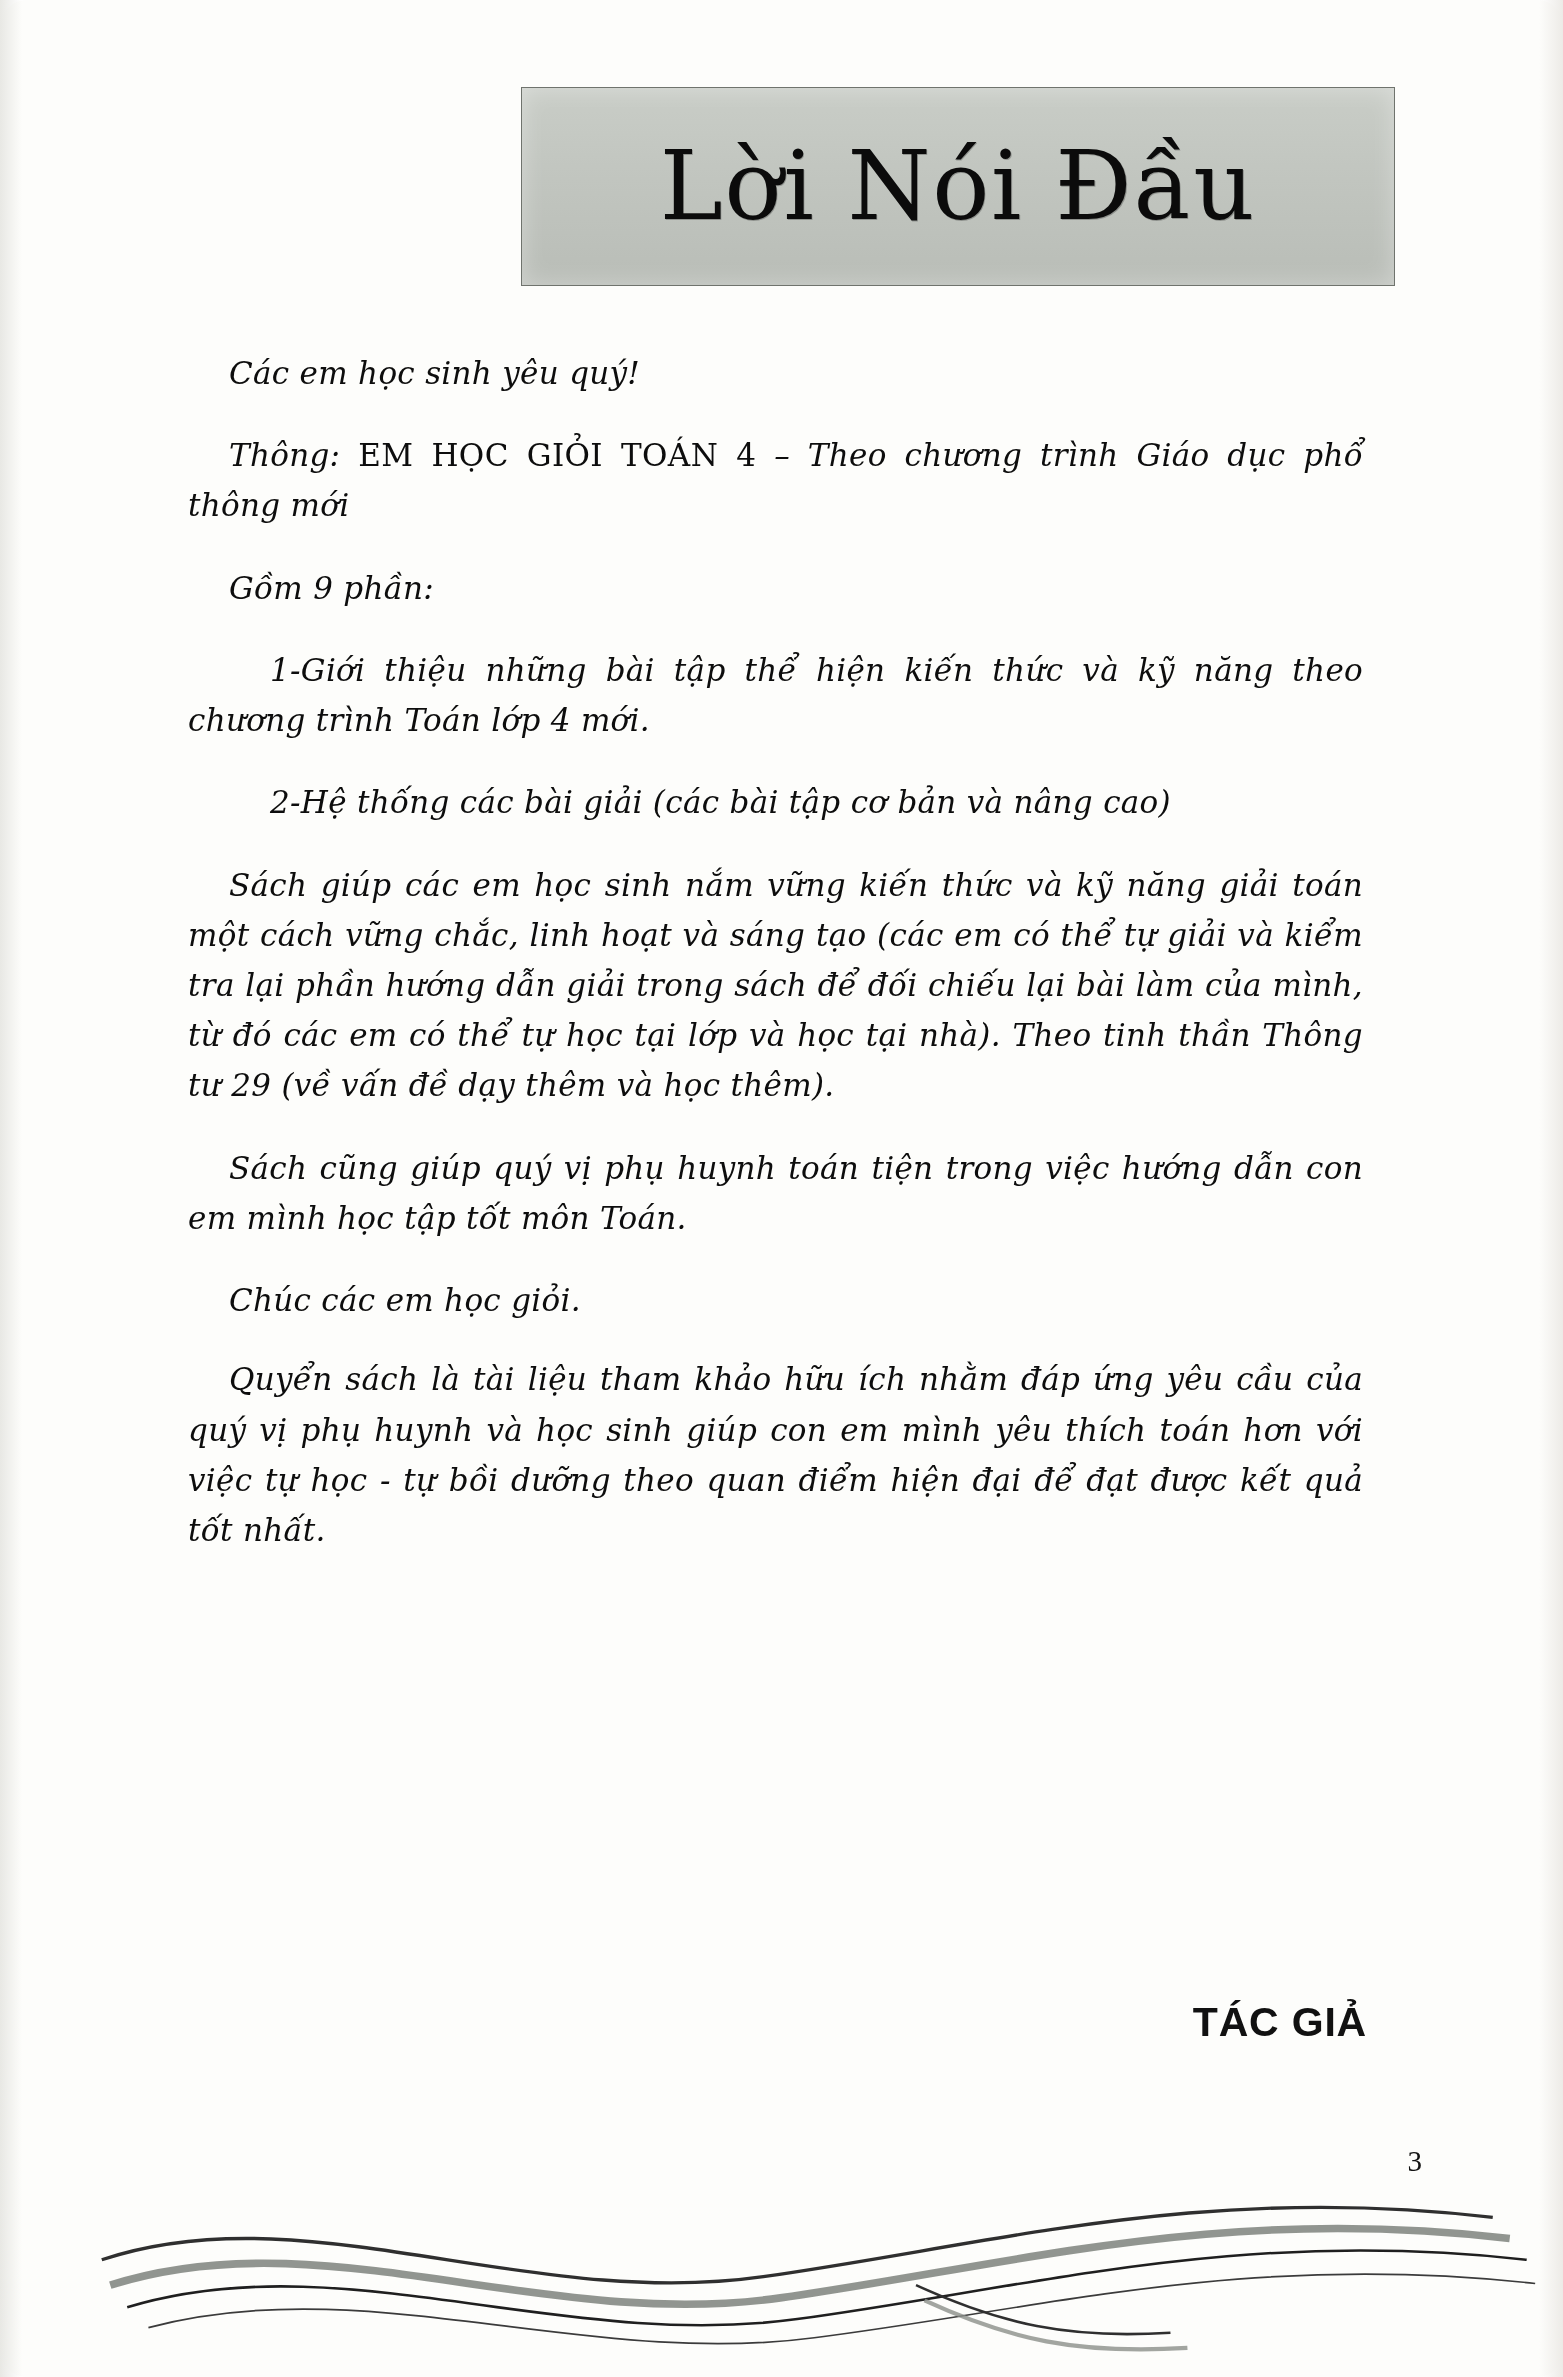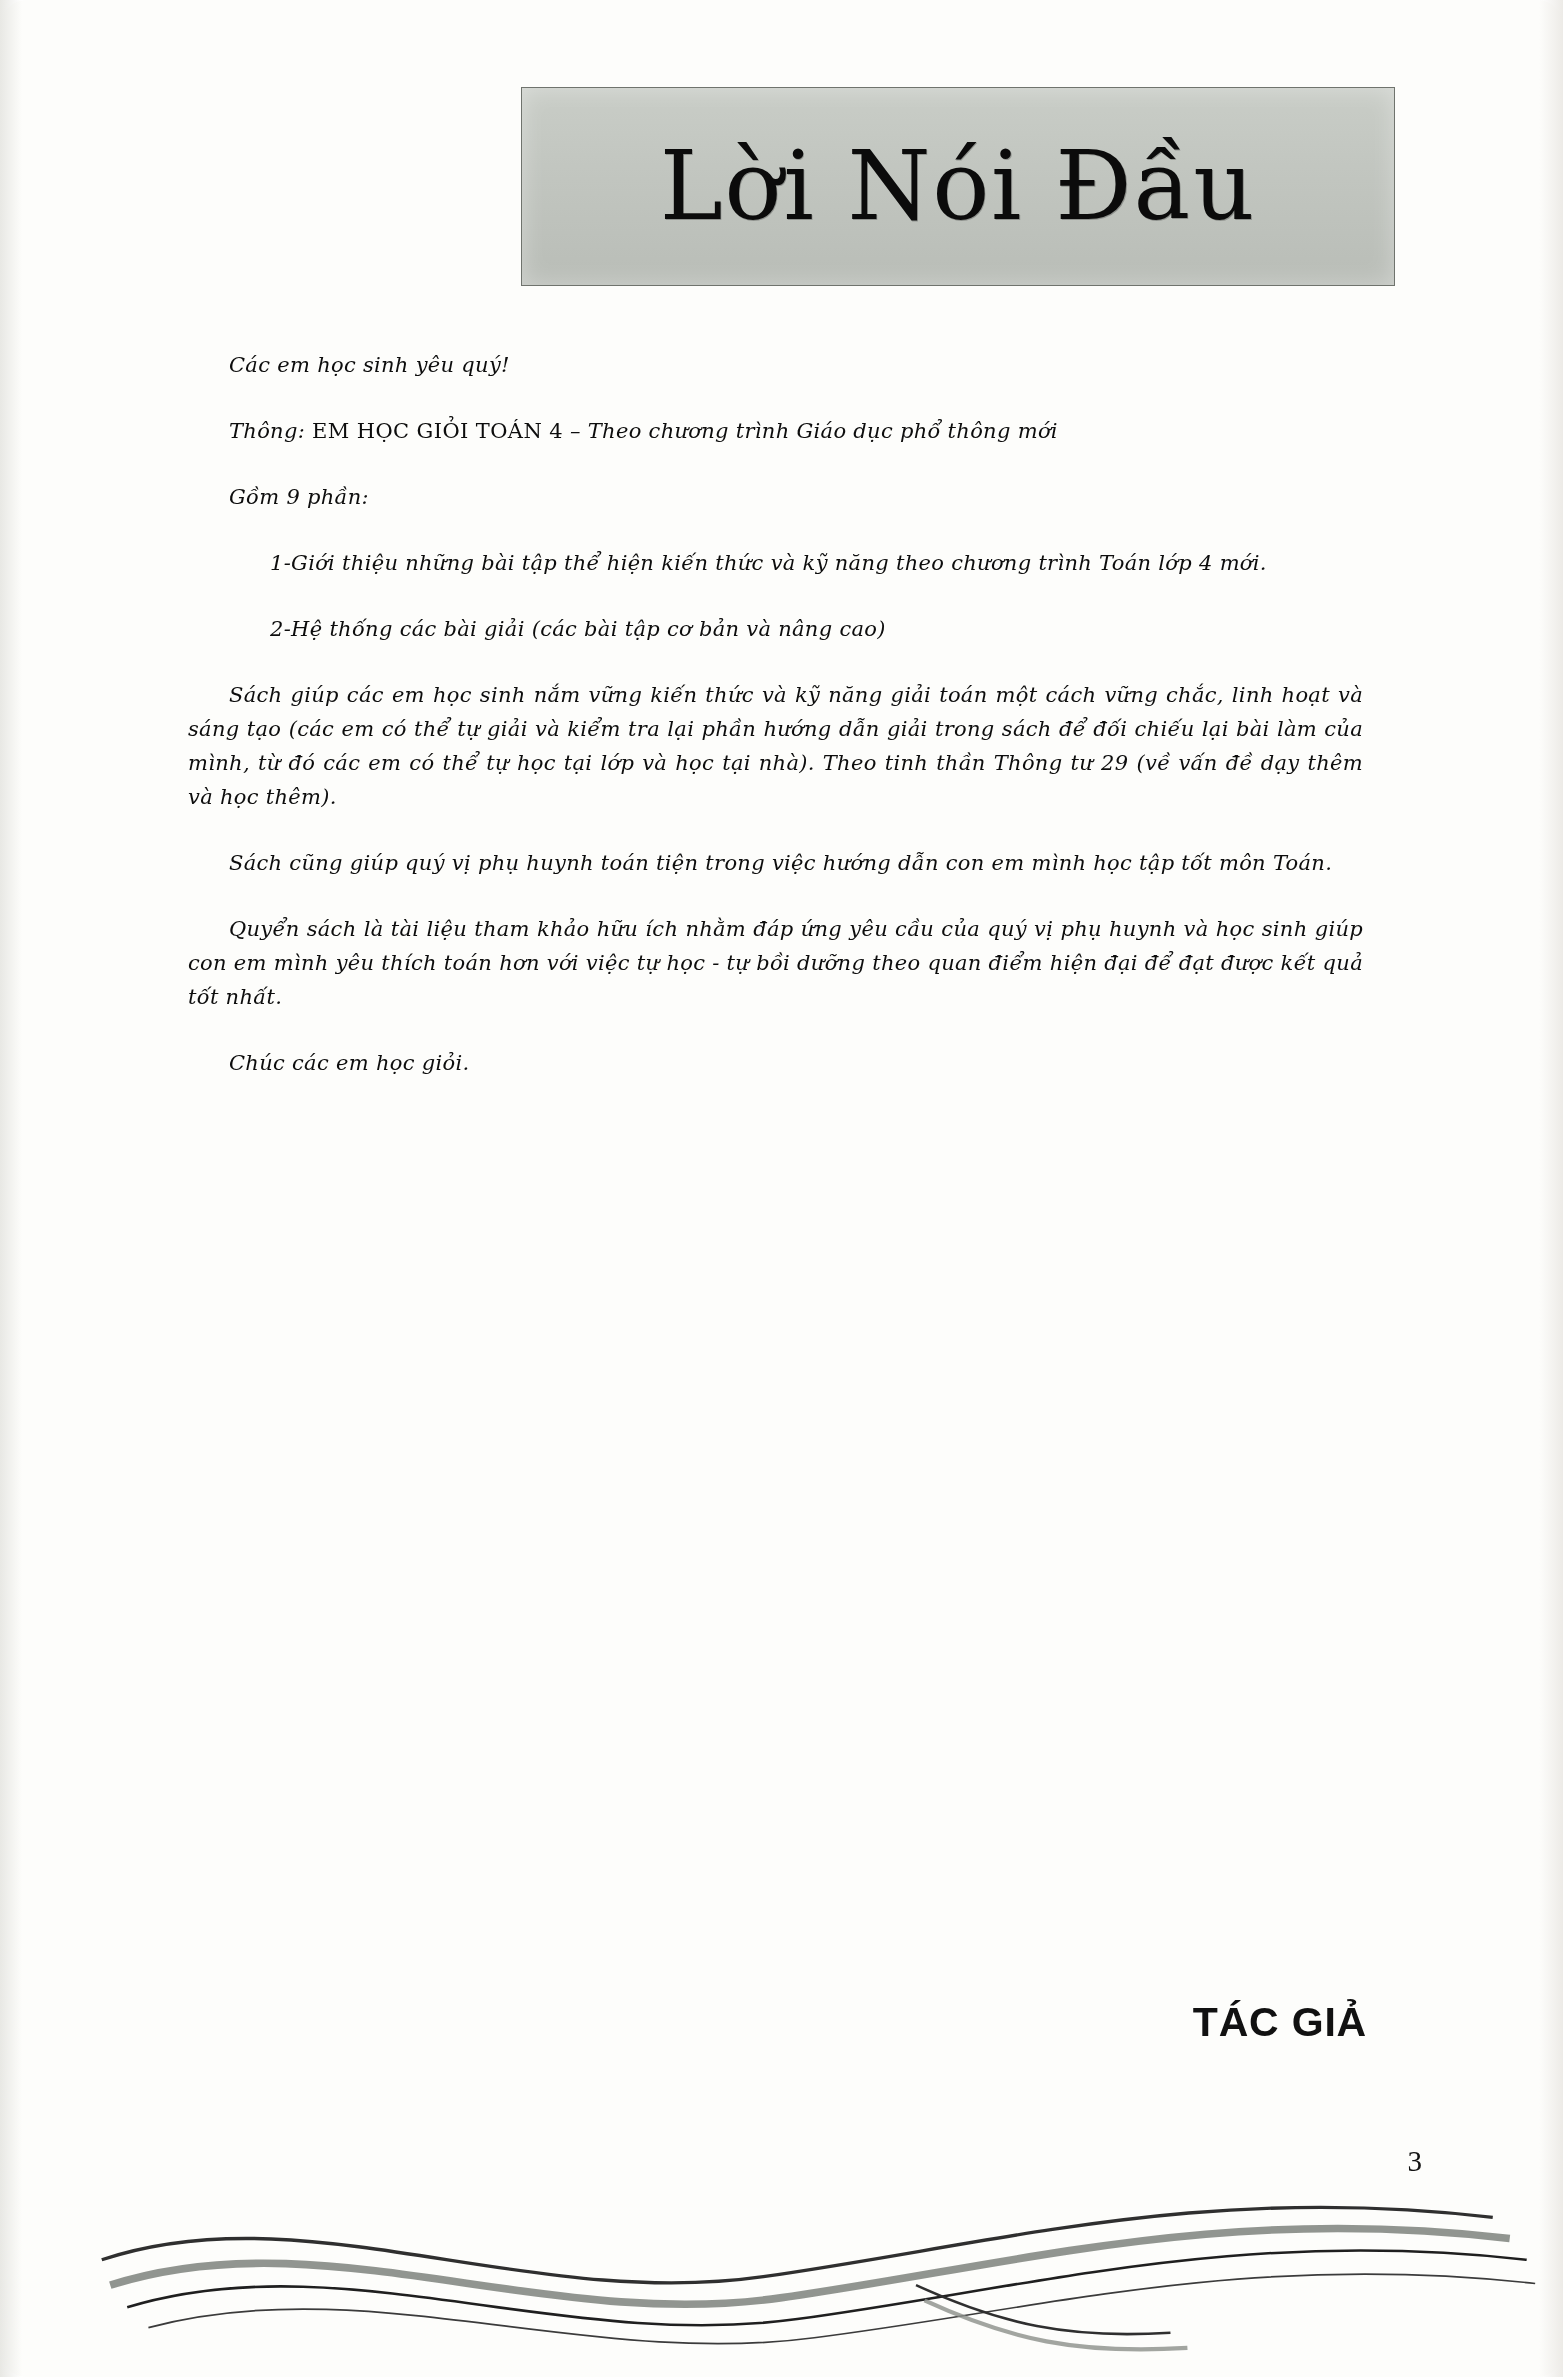--- a/index.html
+++ b/index.html
@@ -68,21 +68,21 @@
   
   .body-wrap {
     position: absolute;
     left: 188px;
     top: 348px;
     width: 1179px;
   }
   p.para {
     font-family: "DejaVu Serif", serif;
     font-style: italic;
-    font-size: 21px;
+    font-size: 31px;
     line-height: 1.62;
     margin: 0 4px 32px 0;
     text-align: justify;
     text-justify: inter-word;
     letter-spacing: 0.3px;
     color: #0d0d0d;
   }
   p.para.indent {
     text-indent: 41px;
   }
@@ -158,23 +158,23 @@
       </p>
 
     <p class="para">
         <span class="numbered"><span class="num-label">2-</span><span>Hệ thống các bài giải (các bài tập cơ bản và nâng cao)</span></span>
       </p>
 
     <p class="para indent">Sách giúp các em học sinh nắm vững kiến thức và kỹ năng giải toán một cách vững chắc, linh hoạt và sáng tạo (các em có thể tự giải và kiểm tra lại phần hướng dẫn giải trong sách để đối chiếu lại bài làm của mình, từ đó các em có thể tự học tại lớp và học tại nhà). Theo tinh thần Thông tư 29 (về vấn đề dạy thêm và học thêm).</p>
 
     <p class="para indent">Sách cũng giúp quý vị phụ huynh toán tiện trong việc hướng dẫn con em mình học tập tốt môn Toán.</p>
 
+    <p class="para indent tight">Chúc các em học giỏi.</p>
+
     <p class="para indent">Quyển sách là tài liệu tham khảo hữu ích nhằm đáp ứng yêu cầu của quý vị phụ huynh và học sinh giúp con em mình yêu thích toán hơn với việc tự học - tự bồi dưỡng theo quan điểm hiện đại để đạt được kết quả tốt nhất.</p>
-
-    <p class="para indent tight">Chúc các em học giỏi.</p>
 
   </div>
 
   <div class="signature">TÁC GIẢ</div>
 
   <div class="page-number">3</div>
 
   <svg class="swoosh" viewBox="0 0 1844 230" preserveAspectRatio="none">
     <path d="M120,120 C360,40 620,180 900,140 C1180,100 1420,30 1760,70" fill="none" stroke="#2f2f2f" stroke-width="4"></path>
     <path d="M130,150 C380,70 640,205 920,165 C1200,125 1440,55 1780,95" fill="none" stroke="#7e827c" stroke-width="9" opacity="0.85"></path>

